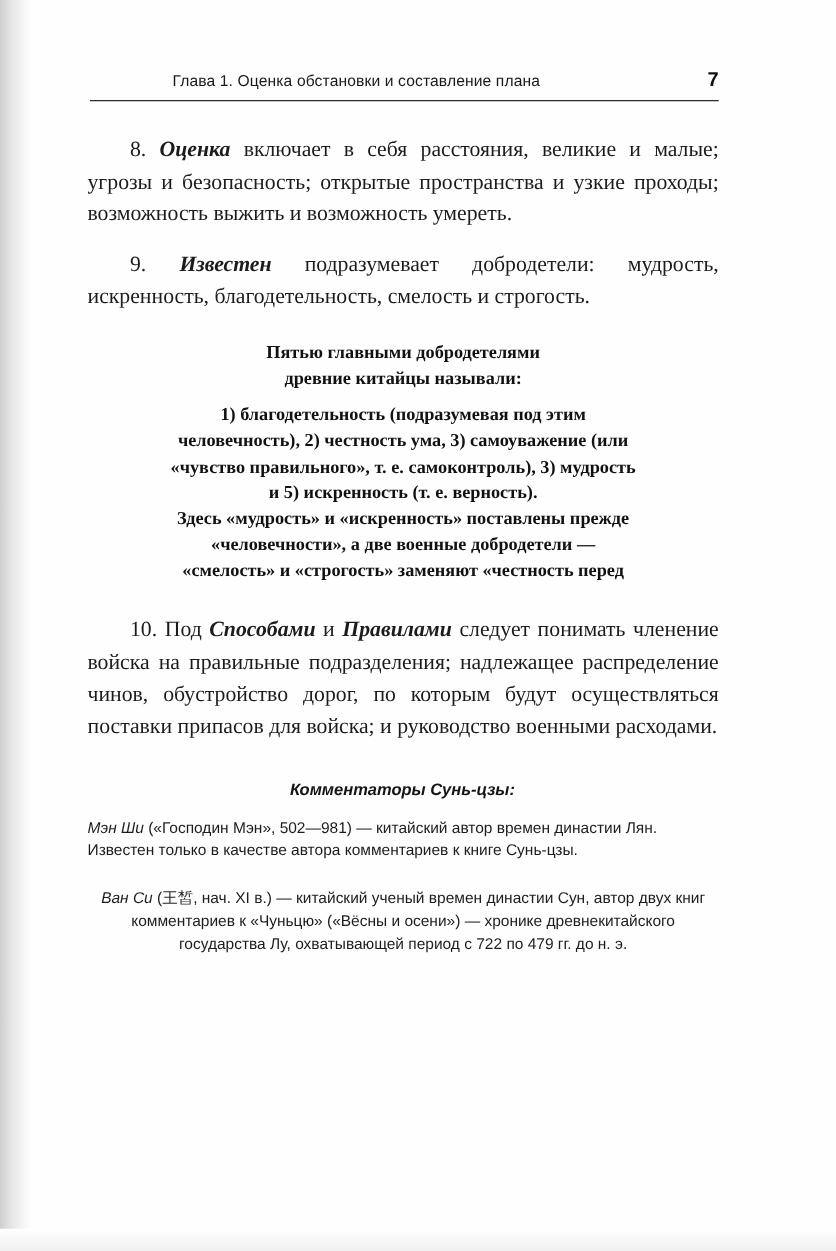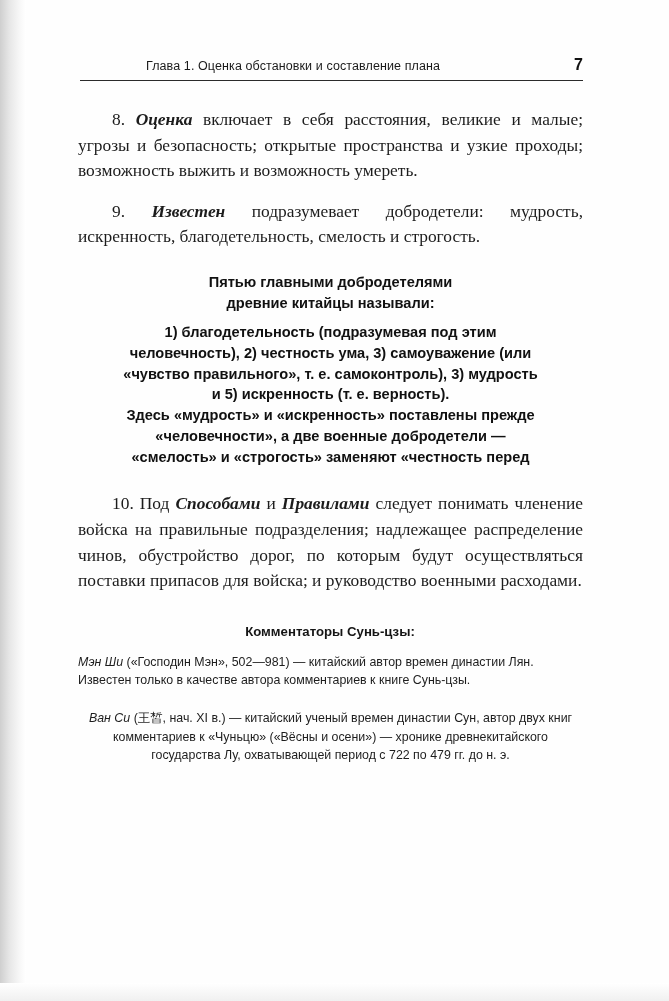--- a/index.html
+++ b/index.html
@@ -25,21 +25,21 @@
   
   .gutter-shadow {
     position: absolute;
     left: 0; top: 0;
     width: 26px;
     height: 1001px;
     background: linear-gradient(to right, #cfcfcf 0%, #e6e6e6 35%, #f7f7f7 75%, #ffffff 100%);
   }
   .content {
     position: absolute;
-    left: 72px;
+    left: 64px;
     top: 56px;
     width: 516px;
   }
   
   .runhead {
     display: flex;
     align-items: baseline;
     justify-content: space-between;
     padding: 0 0 6px 0;
     border-bottom: 1.6px solid #2b2b2b;
@@ -78,38 +78,39 @@
   }
   .bold-italic {
     font-weight: bold;
     font-style: italic;
   }
   
   .inset {
     margin: 22px 0 0 0;
     width: 505px;
     margin-left: 6px;
-    font-family: Liberation Sans, sans-serif;
+    font-family: Liberation Serif, serif;
     font-weight: bold;
     font-size: 14.6px;
     line-height: 1.42;
     text-align: center;
     color: #111;
   }
   .inset .lead {
     margin-bottom: 9px;
   }
   .inset .lead div { }
   .inset .grp { margin-top: 0; }
   .inset p { margin: 0; }
   
   .comm-title {
     margin-top: 30px;
     text-align: center;
     font-family: "Liberation Sans", sans-serif;
+    font-style: italic;
     font-weight: bold;
     font-size: 13.2px;
     color: #151515;
   }
   .comm {
     margin-top: 14px;
     width: 505px;
     margin-left: 6px;
     font-family: "Liberation Sans", sans-serif;
     font-size: 12.4px;

